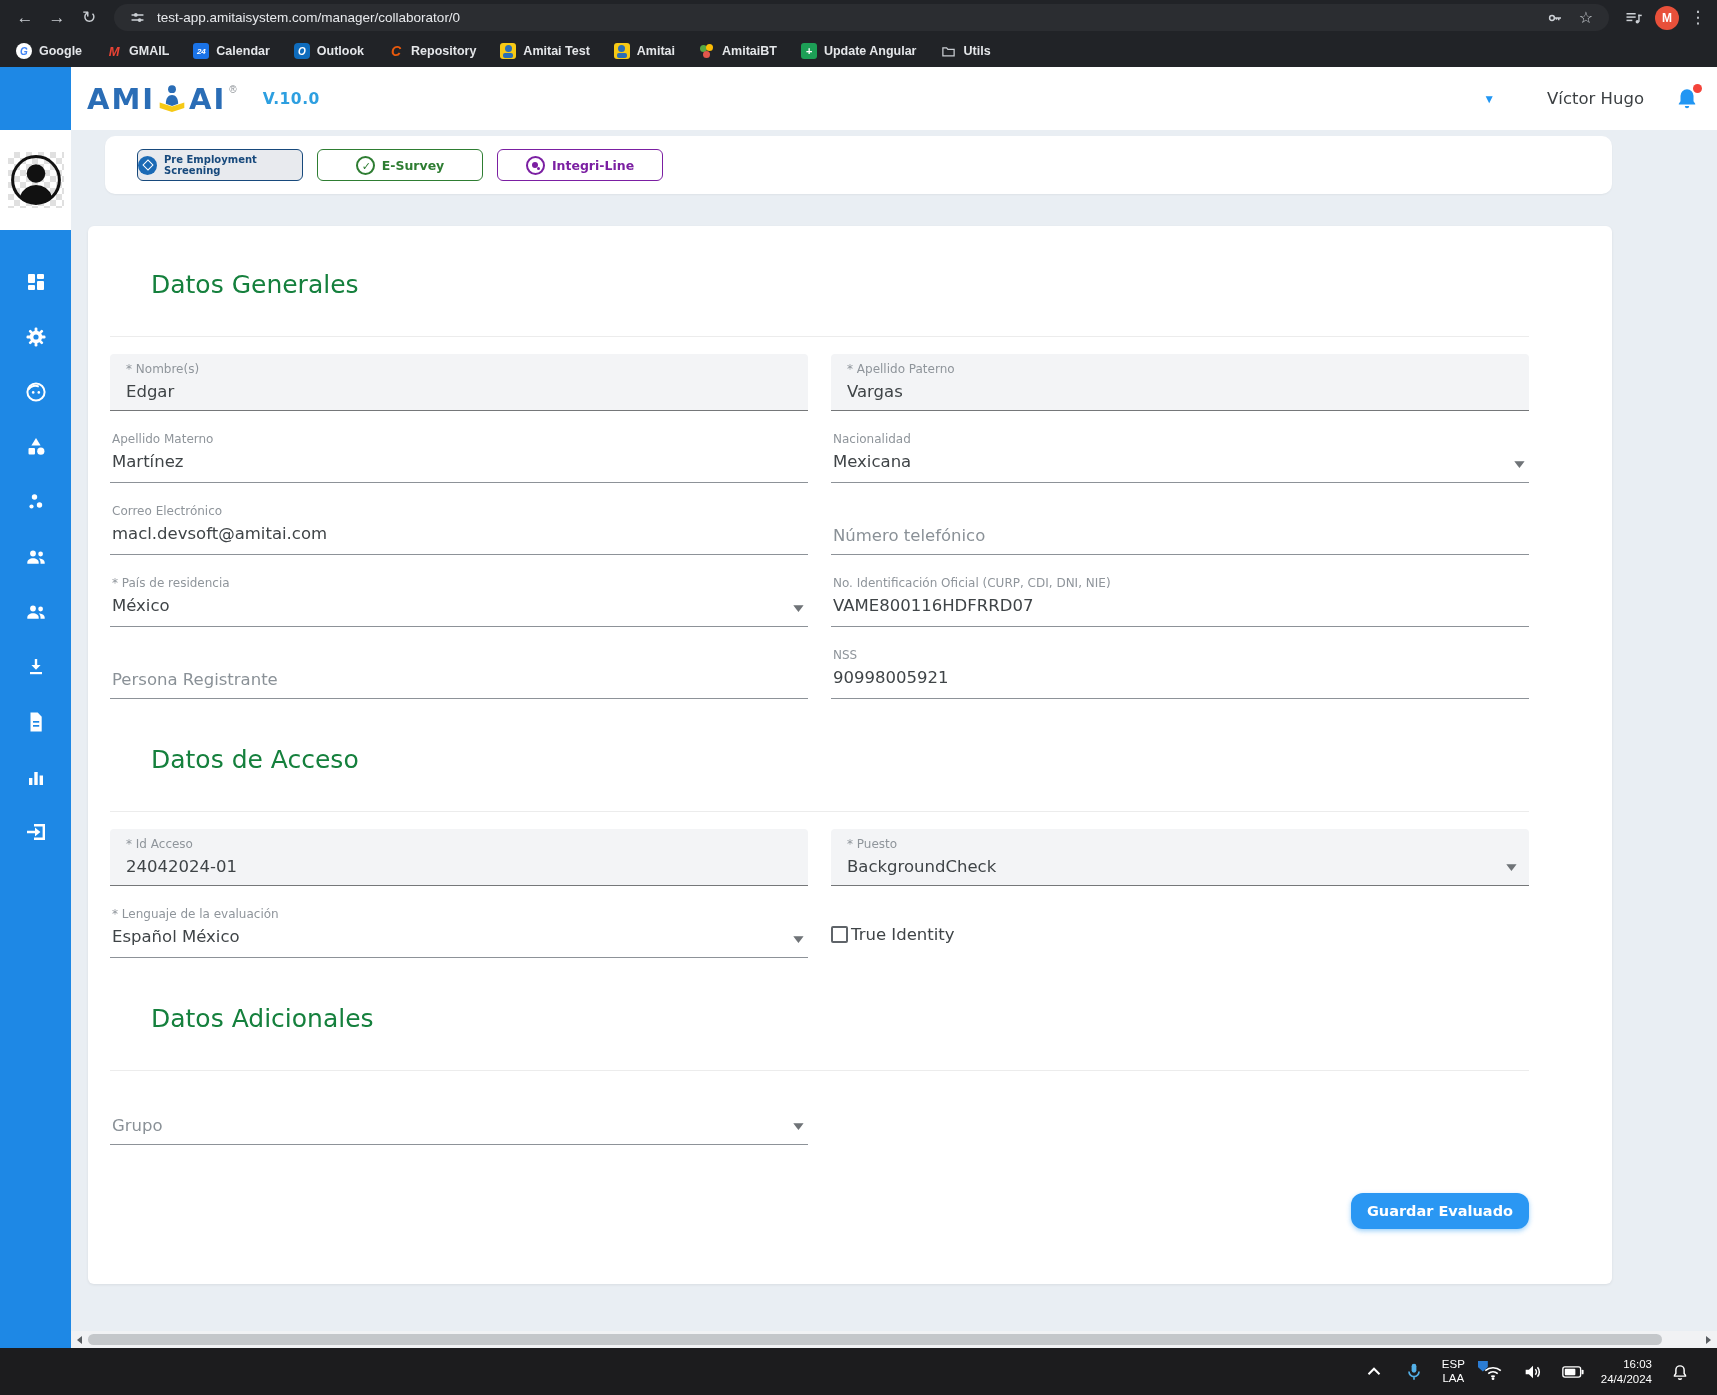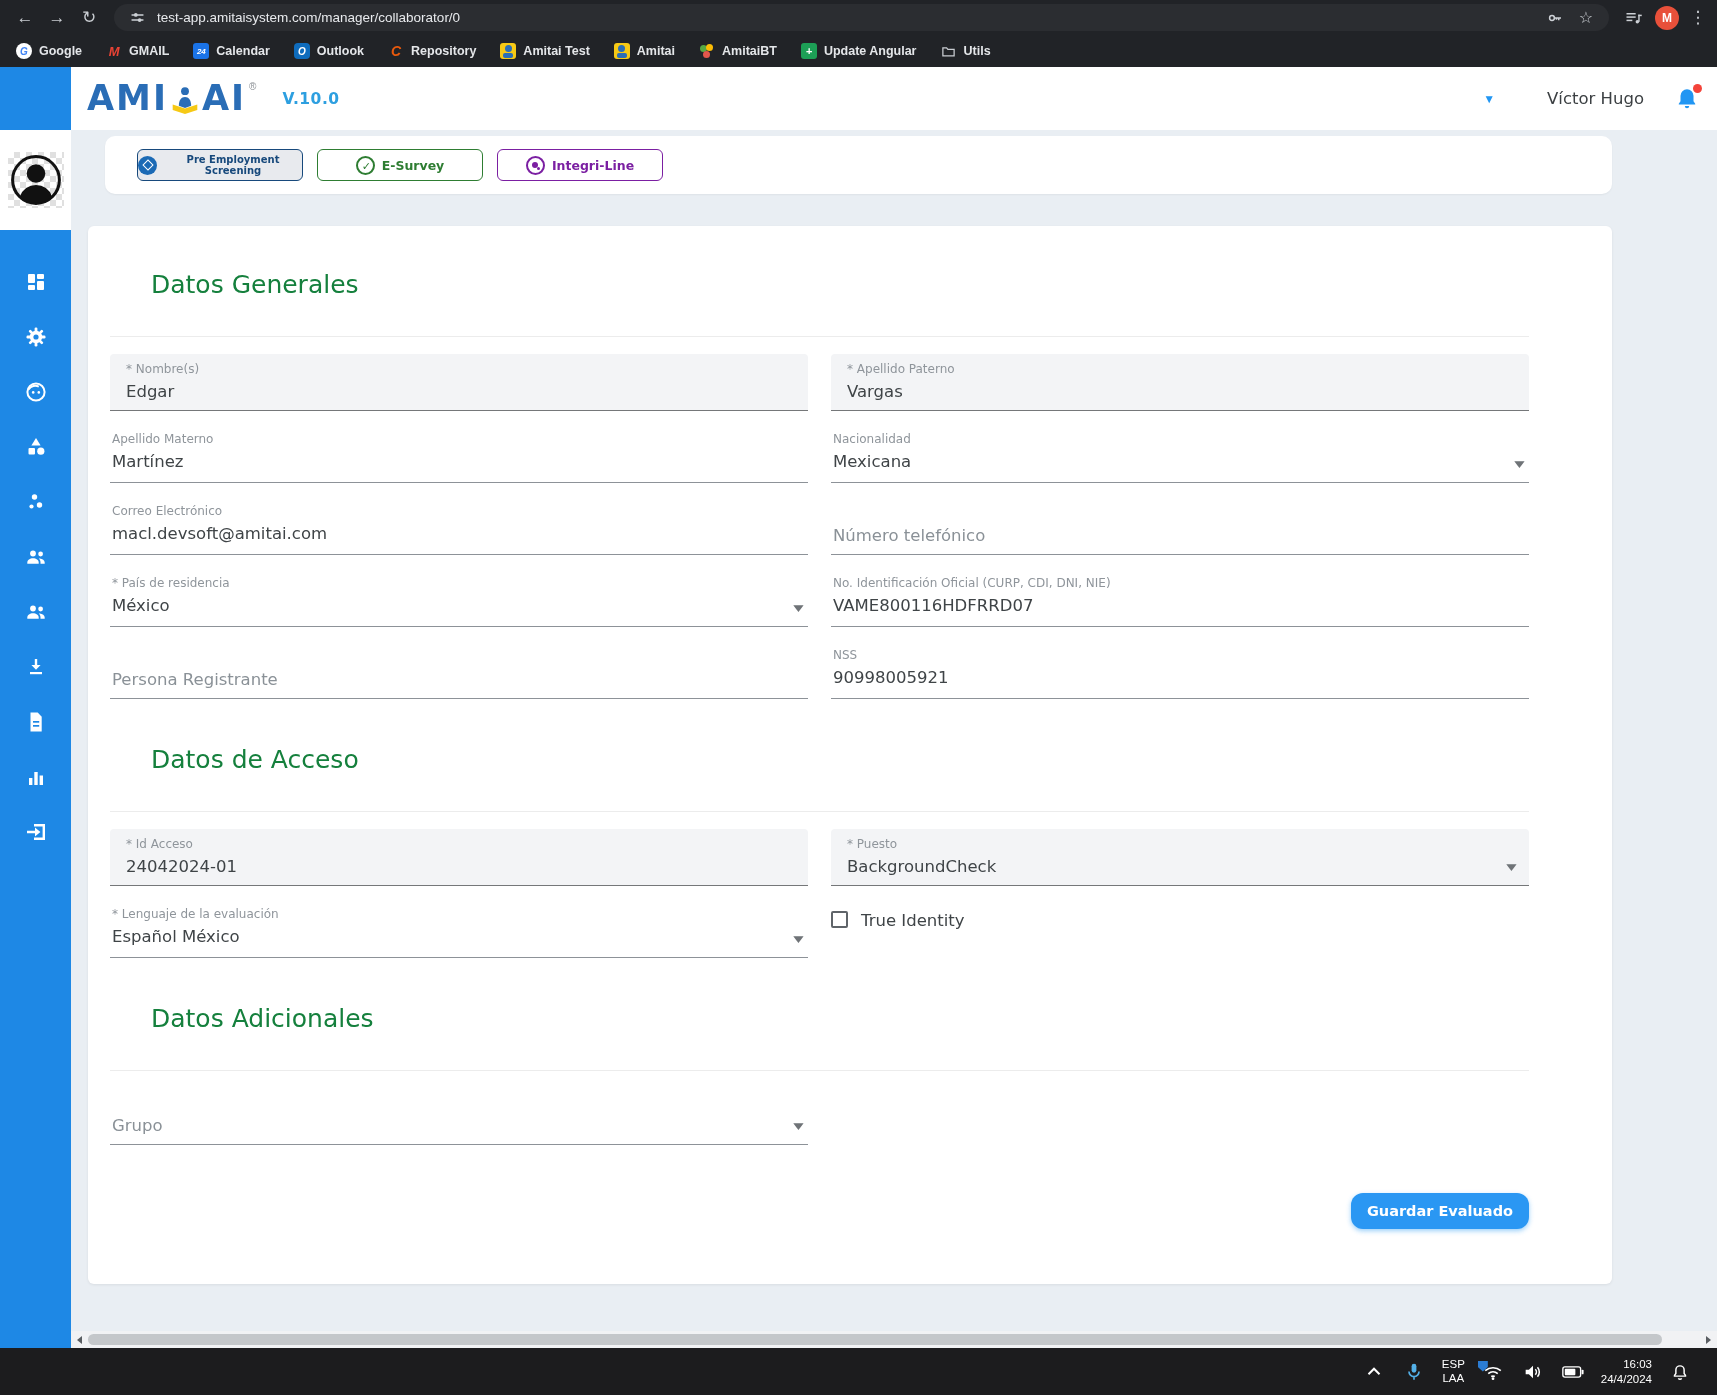--- a/index.html
+++ b/index.html
@@ -49,40 +49,40 @@
                        linear-gradient(45deg,#e0e0e0 25%,transparent 25%,transparent 75%,#e0e0e0 75%);
       background-size:12px 12px; background-position:0 0,6px 6px; background-color:#fff;
       display:flex; align-items:center; justify-content:center; }
   .side-icons { flex:1; display:flex; flex-direction:column; align-items:center; padding-top:40px; gap:31px; }
   .side-ic { width:24px; height:24px; cursor:pointer; }
   .side-ic svg { width:24px; height:24px; display:block; }
 
   .right-col { flex:1; display:flex; flex-direction:column; min-width:0; }
   .app-header { height:63px; background:#fff; display:flex; align-items:center; padding:0 17px 0 16px; }
   .logo { display:flex; align-items:flex-end; gap:1px; }
-  .logo-word { font-family:"DejaVu Sans", sans-serif; font-weight:bold; font-size:35px; line-height:1;
+  .logo-word { font-family:"DejaVu Sans", sans-serif; font-weight:bold; font-size:29px; line-height:1;
                color:#2a6db6; letter-spacing:2px; }
   .logo-mark { width:30px; height:32px; margin:0 1px -2px; }
   .reg { font-size:10px; color:#8a8f94; align-self:flex-start; margin-left:2px; }
   .version { color:#2d9fe0; font-size:15.5px; font-weight:600; margin-left:26px; letter-spacing:.5px;
              font-family:"DejaVu Sans", sans-serif; }
   .hdr-spacer { flex:1; }
   .hdr-caret { color:#2196f3; font-size:12px; margin-right:52px; }
   .hdr-user { font-family:"DejaVu Sans", sans-serif; color:#3c4043; font-size:16.5px; margin-right:30px; }
   .hdr-bell { position:relative; width:26px; height:26px; }
   .hdr-bell svg { width:26px; height:26px; }
   .hdr-bell .dot { position:absolute; right:-2px; top:-2px; width:9px; height:9px; border-radius:50%; background:#f4433a; }
 
   .content { flex:1; background:#e9eef3; overflow:hidden; font-family:"DejaVu Sans", sans-serif; }
 
   
   .programs-card { margin:6px 105px 0 34px; height:58px; background:#fff; border-radius:10px;
                    box-shadow:0 1px 2px rgba(0,0,0,.05); display:flex; align-items:center; padding-left:32px; gap:14px; }
   .prog-btn { width:166px; height:32px; border-radius:6px; background:#fff; display:flex; align-items:center;
-              justify-content:center; gap:7px; font-weight:bold; cursor:pointer;text-align:center; }
+              justify-content:center; gap:7px; font-weight:bold; cursor:pointer; }
   .prog-pes { border:1.5px solid #17497c; color:#17497c; background:#e8eaee; font-size:10px; }
   .prog-survey { border:1.5px solid #2e7d32; color:#2e7d32; font-size:12.5px; }
   .prog-integri { border:1.5px solid #7b1fa2; color:#7b1fa2; font-size:12.5px; }
   .pic { width:19px; height:19px; border-radius:50%; flex:0 0 auto; position:relative; }
   .pic-pes { background:#1b6ab5; }
   .pic-pes i { position:absolute; left:5.5px; top:5.5px; width:8px; height:8px; border:1.5px solid #fff; transform:rotate(45deg); }
   .pic-ring-g { border:2px solid #2e7d32; }
   .pic-ring-g i { position:absolute; left:4px; top:2px; color:#2e7d32; font-size:11px; font-weight:bold; }
   .pic-ring-p { border:2px solid #7b1fa2; }
   .pic-ring-p i { position:absolute; left:4.5px; top:4.5px; width:6px; height:6px; border-radius:50%; background:#7b1fa2; }
@@ -99,21 +99,21 @@
   .frow { display:grid; grid-template-columns:1fr 1fr; column-gap:23px; margin-bottom:15px; }
   .frow.gap-big { margin-bottom:42px; }
   .field { position:relative; height:57px; cursor:text; }
   .field.filled { background:#f3f4f6; border-radius:4px 4px 0 0; border-bottom:1px solid #757779; padding:8px 16px 0; }
   .field.line { border-bottom:1px solid #8d9298; padding:6px 2px 0; }
   .flabel { display:block; font-size:12px; color:#8f959b; }
   .fvalue { display:block; margin-top:6px; font-size:16.5px; color:#3f4447; }
   .fplaceholder { position:absolute; left:2px; bottom:9px; font-size:16.5px; color:#8a9197; }
   .caret-down { position:absolute; right:6px; bottom:13px; font-size:9px; color:#6f7377; transform:scaleX(1.5); }
   .field.filled .caret-down { right:14px; }
-  .check-cell { display:flex; align-items:flex-start; gap:13px; padding-top:10px; }
+  .check-cell { display:flex; align-items:center; gap:3px; padding-top:10px; }
   .checkbox { width:17px; height:17px; border:2px solid #5f6469; border-radius:2px; background:#fff; cursor:pointer; }
   .check-label { font-size:16.5px; color:#3f4447; }
   .btn-row { display:flex; justify-content:flex-end; margin-top:48px; }
   .save-btn { background:#2a97f3; color:#fff; border:none; border-radius:12px; padding:10px 16px;
               font-family:"DejaVu Sans", sans-serif; font-weight:bold; font-size:14.5px; cursor:pointer;
               box-shadow:0 2px 5px rgba(33,150,243,.45); }
 
   
   .hscroll { height:17px; background:#f1f2f4; display:flex; align-items:center; }
   .hs-arrow { width:17px; height:17px; display:flex; align-items:center; justify-content:center; }

